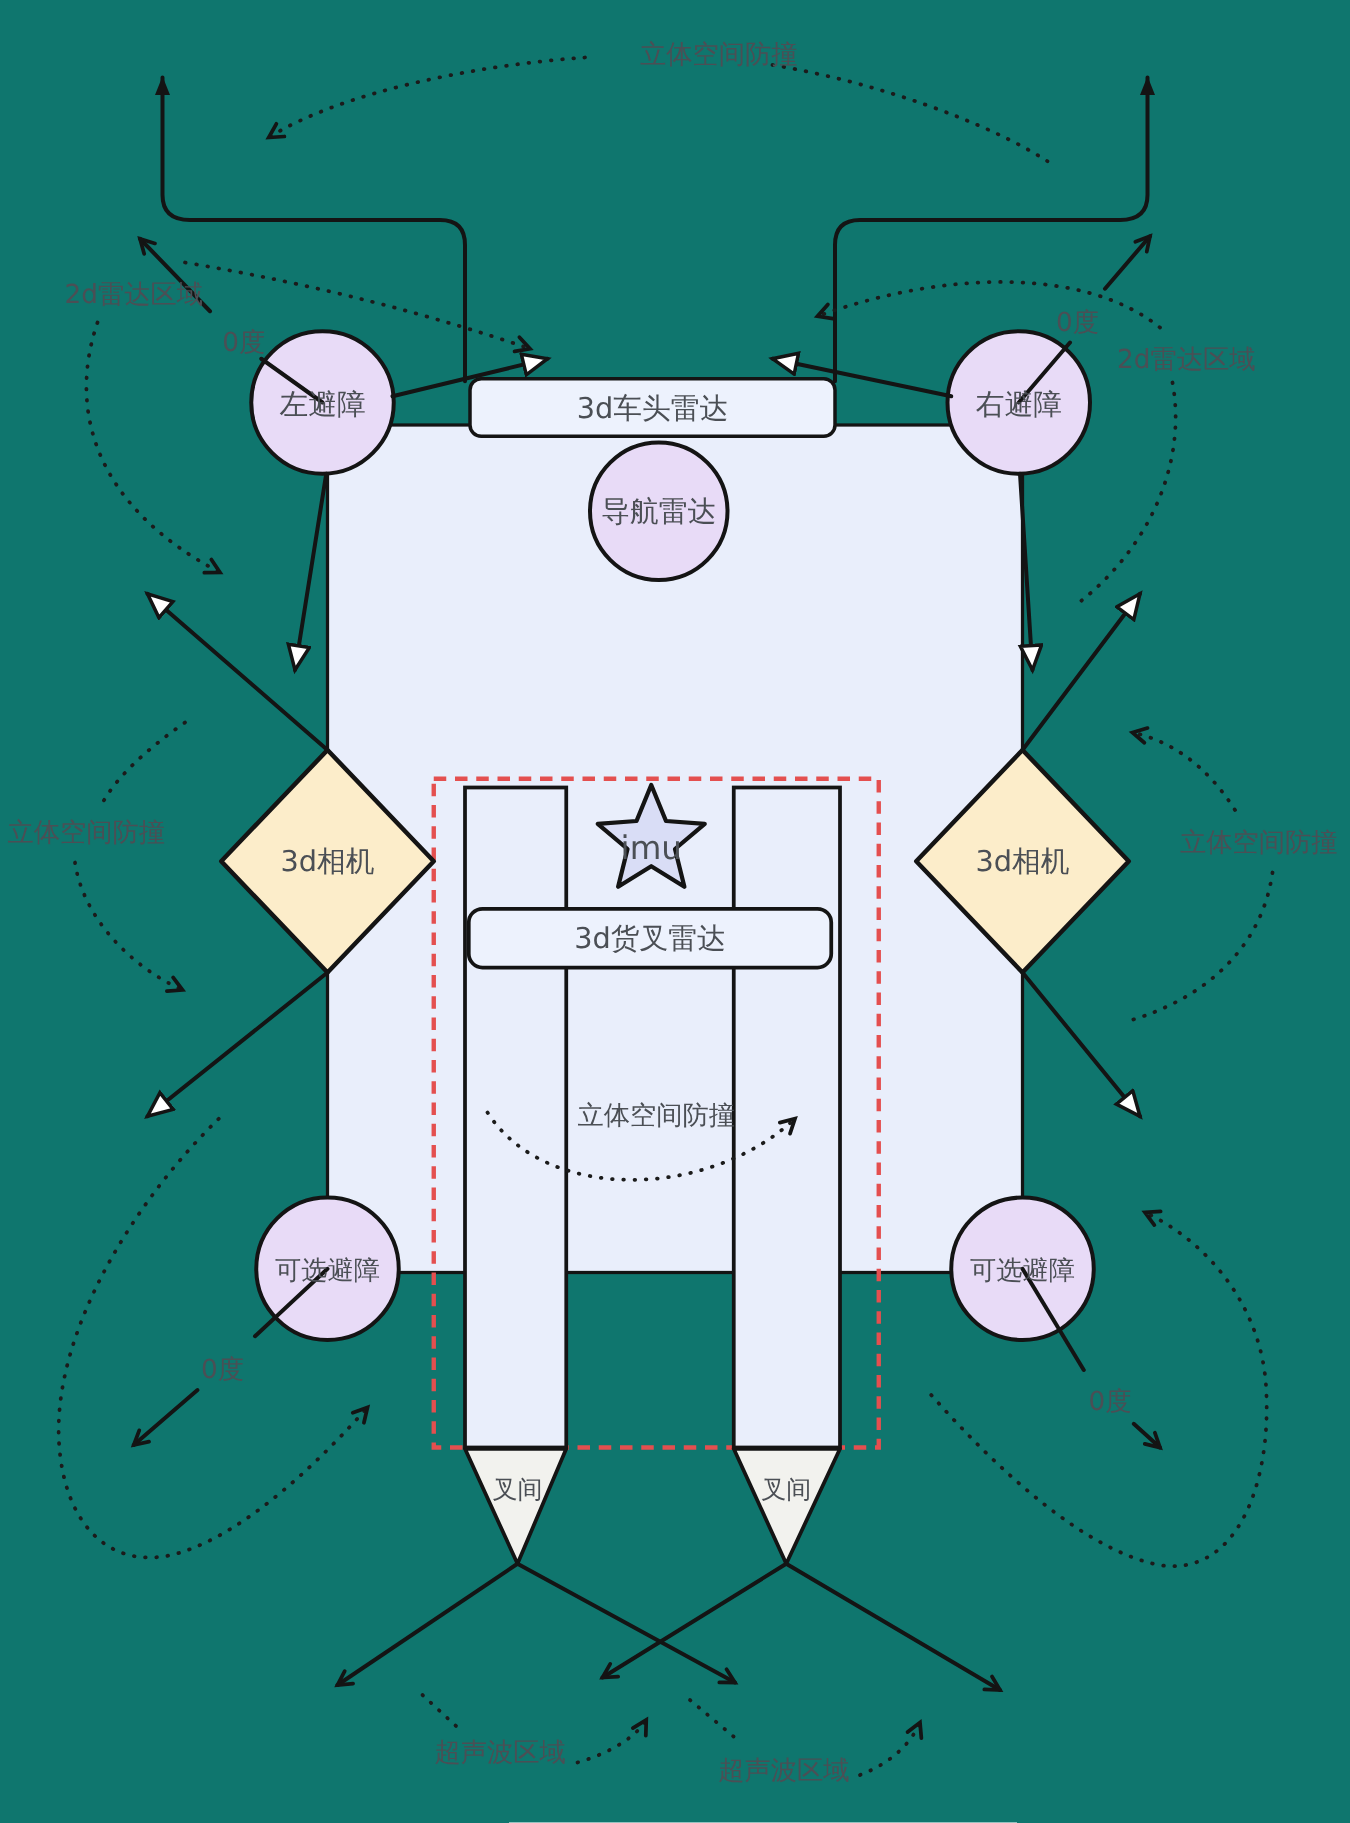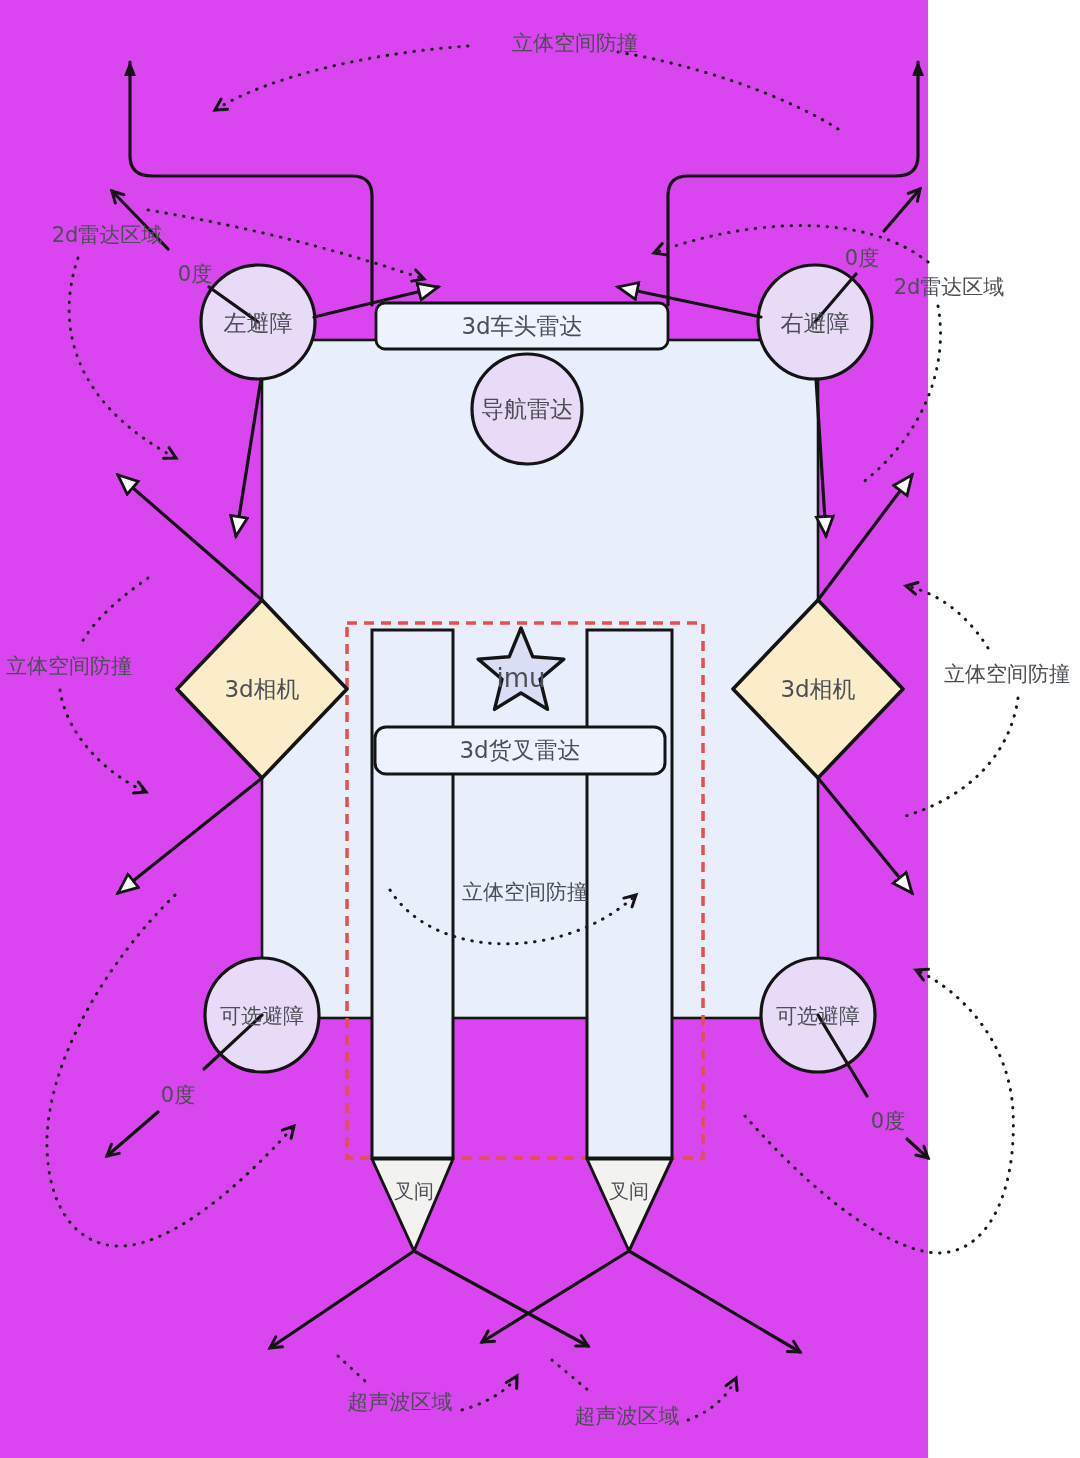--- a/index.html
+++ b/index.html
@@ -8,21 +8,21 @@
     --boxblue:#edf2fd;
     --cream:#fcedca;
     --star:#d9ddf6;
     --gray:#f2f2ee;
     --red:#e44f4f;
     --ink:#141414;
     --txt:#4b4f55;
   }
   html,body{margin:0;padding:0;background:#ffffff;}
   .canvas{
-    position:relative;width:928px;height:1458px;background:#d946ef;
+    position:relative;width:1080px;height:1458px;background:#0f766e;
     font-family:"DejaVu Sans","Liberation Sans",sans-serif;
   }
   svg{display:block;}
   svg text{
     font-family:"DejaVu Sans","Liberation Sans",sans-serif;
     fill:var(--txt);
   }
   .shape-stroke{stroke:var(--ink);}
   .solid-line{stroke:var(--ink);stroke-width:3.2;fill:none;stroke-linecap:round;}
   .dotted{stroke:#1b1b1b;stroke-width:3;fill:none;stroke-linecap:round;stroke-dasharray:0.5 8.5;}

